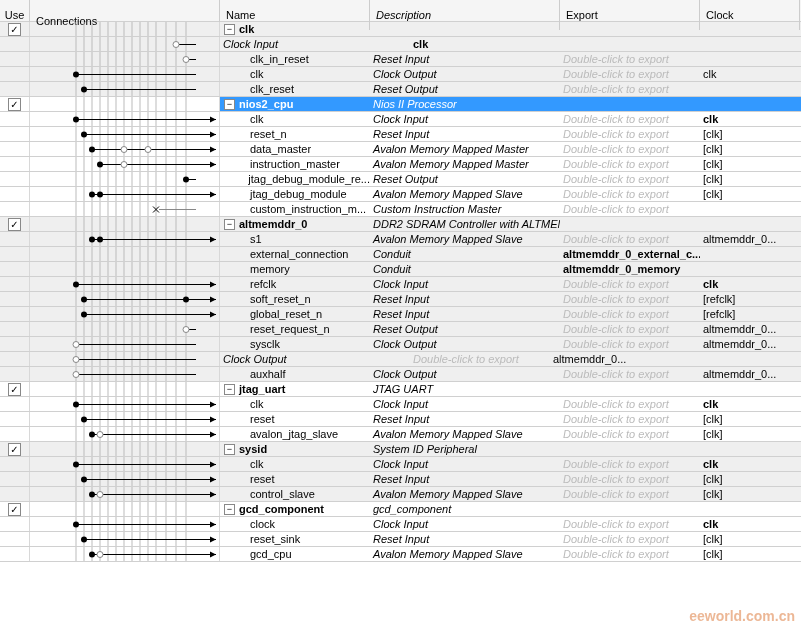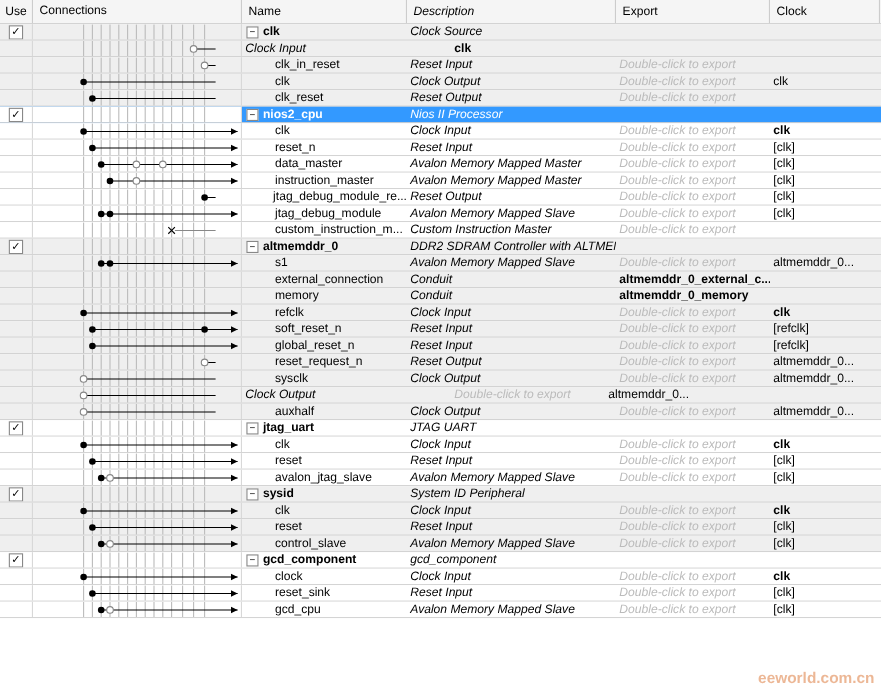--- a/index.html
+++ b/index.html
@@ -1,19 +1,19 @@
 <!DOCTYPE html>
 <html><head>
 <meta charset="utf-8">
 <style>
   * { box-sizing: border-box; margin: 0; padding: 0; }
   body { font-family: Tahoma, Arial, sans-serif; font-size: 11px; background: #fff; color: #000; width: 801px; }
   .header-row, .data-row { display: flex; align-items: stretch; border-bottom: 1px solid #d0d0d0; }
   .header-row { background: #f5f5f5; font-weight: normal; height: 22px; }
-  .header-row .cell { border-right: 1px solid #ccc; padding: 4px 6px; }
+  .header-row .cell { border-right: 1px solid #ccc; padding: 15px 6px; }
   .cell { overflow: hidden; white-space: nowrap; text-overflow: ellipsis; }
   .col-use { width: 30px; display: flex; justify-content: center; align-items: center; }
   .col-conn { width: 190px; position: relative; }
   .col-name { width: 150px; display: flex; align-items: center; padding-left: 2px; }
   .col-desc { width: 190px; display: flex; align-items: center; padding-left: 3px; font-style: italic; }
   .col-export { width: 140px; display: flex; align-items: center; padding-left: 3px; }
   .col-clock { width: 100px; display: flex; align-items: center; padding-left: 3px; }
   .data-row { height: 15px; line-height: 15px; background: #fff; }
   .data-row.group-bg { background: #efefef; }
   .data-row.selected { background: #3399ff; color: #fff; }
@@ -59,21 +59,20 @@
           <line x1="126" y1="0" x2="126" y2="15" stroke="#bbb" stroke-width="1"></line>
           <line x1="136" y1="0" x2="136" y2="15" stroke="#bbb" stroke-width="1"></line>
           <line x1="146" y1="0" x2="146" y2="15" stroke="#bbb" stroke-width="1"></line>
           <line x1="156" y1="0" x2="156" y2="15" stroke="#bbb" stroke-width="1"></line>
         </svg>
       </div>
       <div class="cell col-name">
         <span class="tree-toggle">−</span>
         <span class="bold">clk</span>
       </div>
-      <div class="cell col-desc">Clock Source</div>
       <div class="cell col-export"></div>
       <div class="cell col-clock"></div>
     </div>
     <div class="data-row group-bg">
       <div class="cell col-use"></div>
       <div class="cell col-conn">
         <svg class="conn-svg" width="190" height="15">
           <line x1="46" y1="0" x2="46" y2="15" stroke="#bbb" stroke-width="1"></line>
           <line x1="54" y1="0" x2="54" y2="15" stroke="#bbb" stroke-width="1"></line>
           <line x1="62" y1="0" x2="62" y2="15" stroke="#bbb" stroke-width="1"></line>

